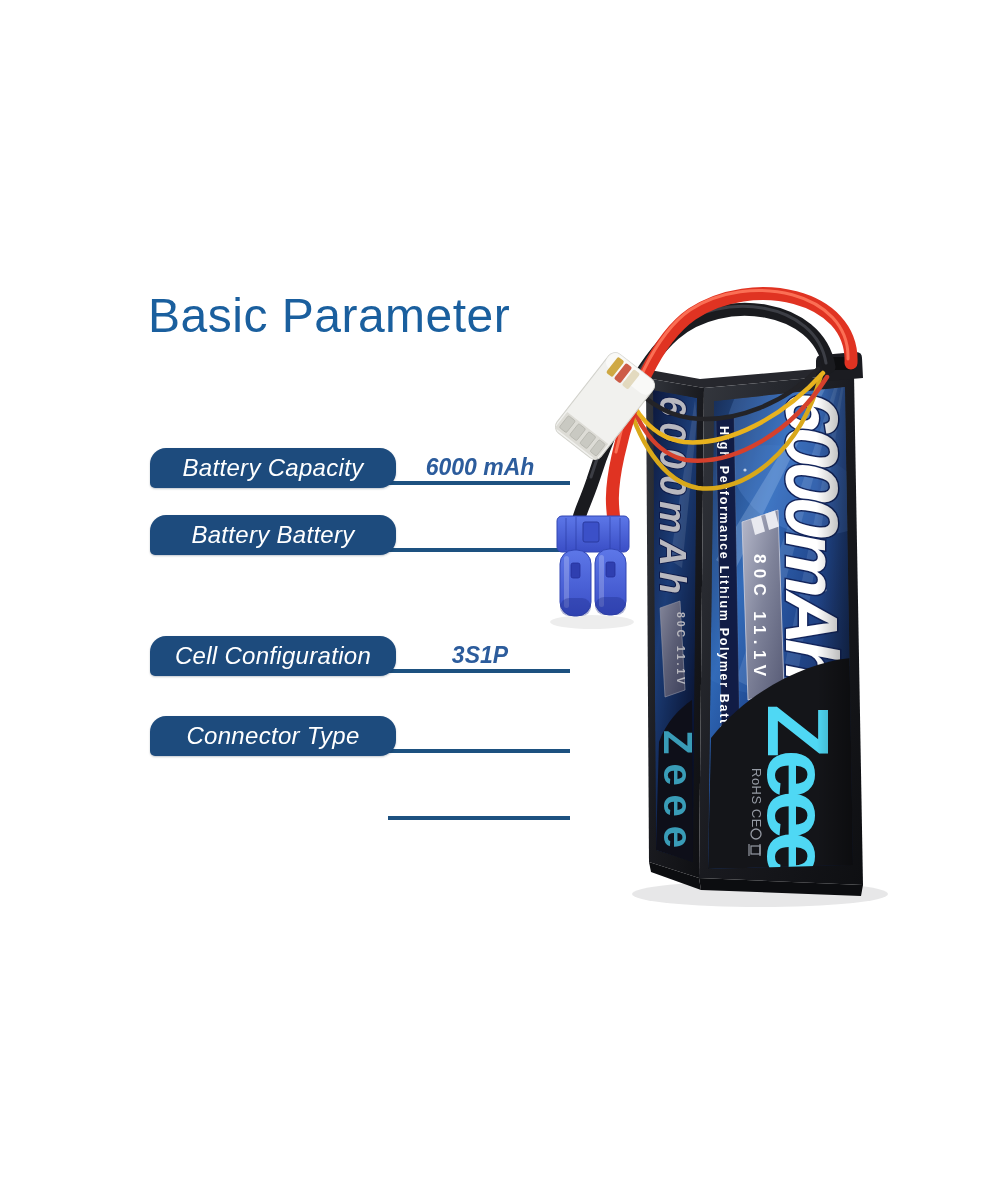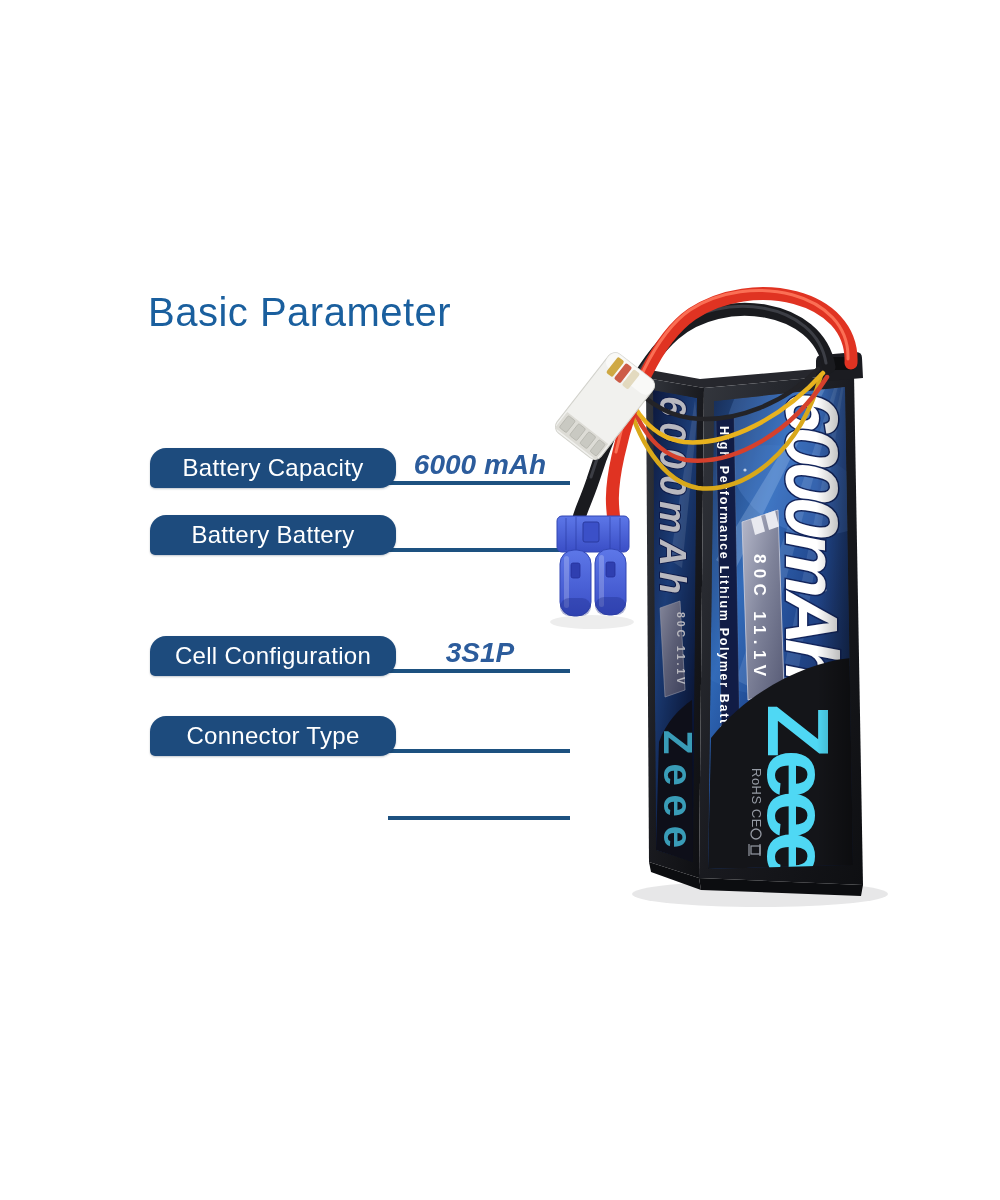--- a/index.html
+++ b/index.html
@@ -1,28 +1,28 @@
 <!DOCTYPE html>
 <html><head>
 <meta charset="utf-8">
 <style>
   html,body{margin:0;padding:0;background:#ffffff;}
   .canvas{position:relative;width:1000px;height:1200px;background:#ffffff;overflow:hidden;
           font-family:"Liberation Sans", sans-serif;}
-  .page-title{position:absolute;left:148px;top:292px;font-size:40px;line-height:1;
+  .page-title{position:absolute;left:148px;top:292px;font-size:48px;line-height:1;
               color:#1a5f9e;letter-spacing:0.5px;font-weight:500;}
   .param-row{position:absolute;left:150px;width:430px;height:46px;}
   .pill{position:absolute;left:0;top:0;width:246px;height:40px;background:#1d4b7d;
         border-radius:16px 16px 16px 5px;display:flex;align-items:center;justify-content:center;
-        color:#ffffff;font-size:24px;letter-spacing:0.3px;z-index:2;
+        color:#ffffff;font-style:italic;font-size:24px;letter-spacing:0.3px;z-index:2;
         box-shadow:0 1px 2px rgba(10,30,60,0.25);}
   .rule{position:absolute;left:238px;top:33px;width:182px;height:4px;background:#1d5180;z-index:1;}
   .value{position:absolute;left:240px;top:0;width:180px;height:33px;display:flex;
          align-items:flex-end;justify-content:center;font-style:italic;font-weight:bold;
-         font-size:28px;color:#2c5c9c;z-index:1;white-space:nowrap;}
+         font-size:23px;color:#2c5c9c;z-index:1;white-space:nowrap;}
   .battery-art{position:absolute;left:520px;top:260px;width:400px;height:680px;z-index:3;}
   svg text{font-family:"Liberation Sans", sans-serif;}
 </style>
 </head>
 <body>
 
 <div class="canvas">
 
   <div class="page-title">Basic Parameter</div>
 

